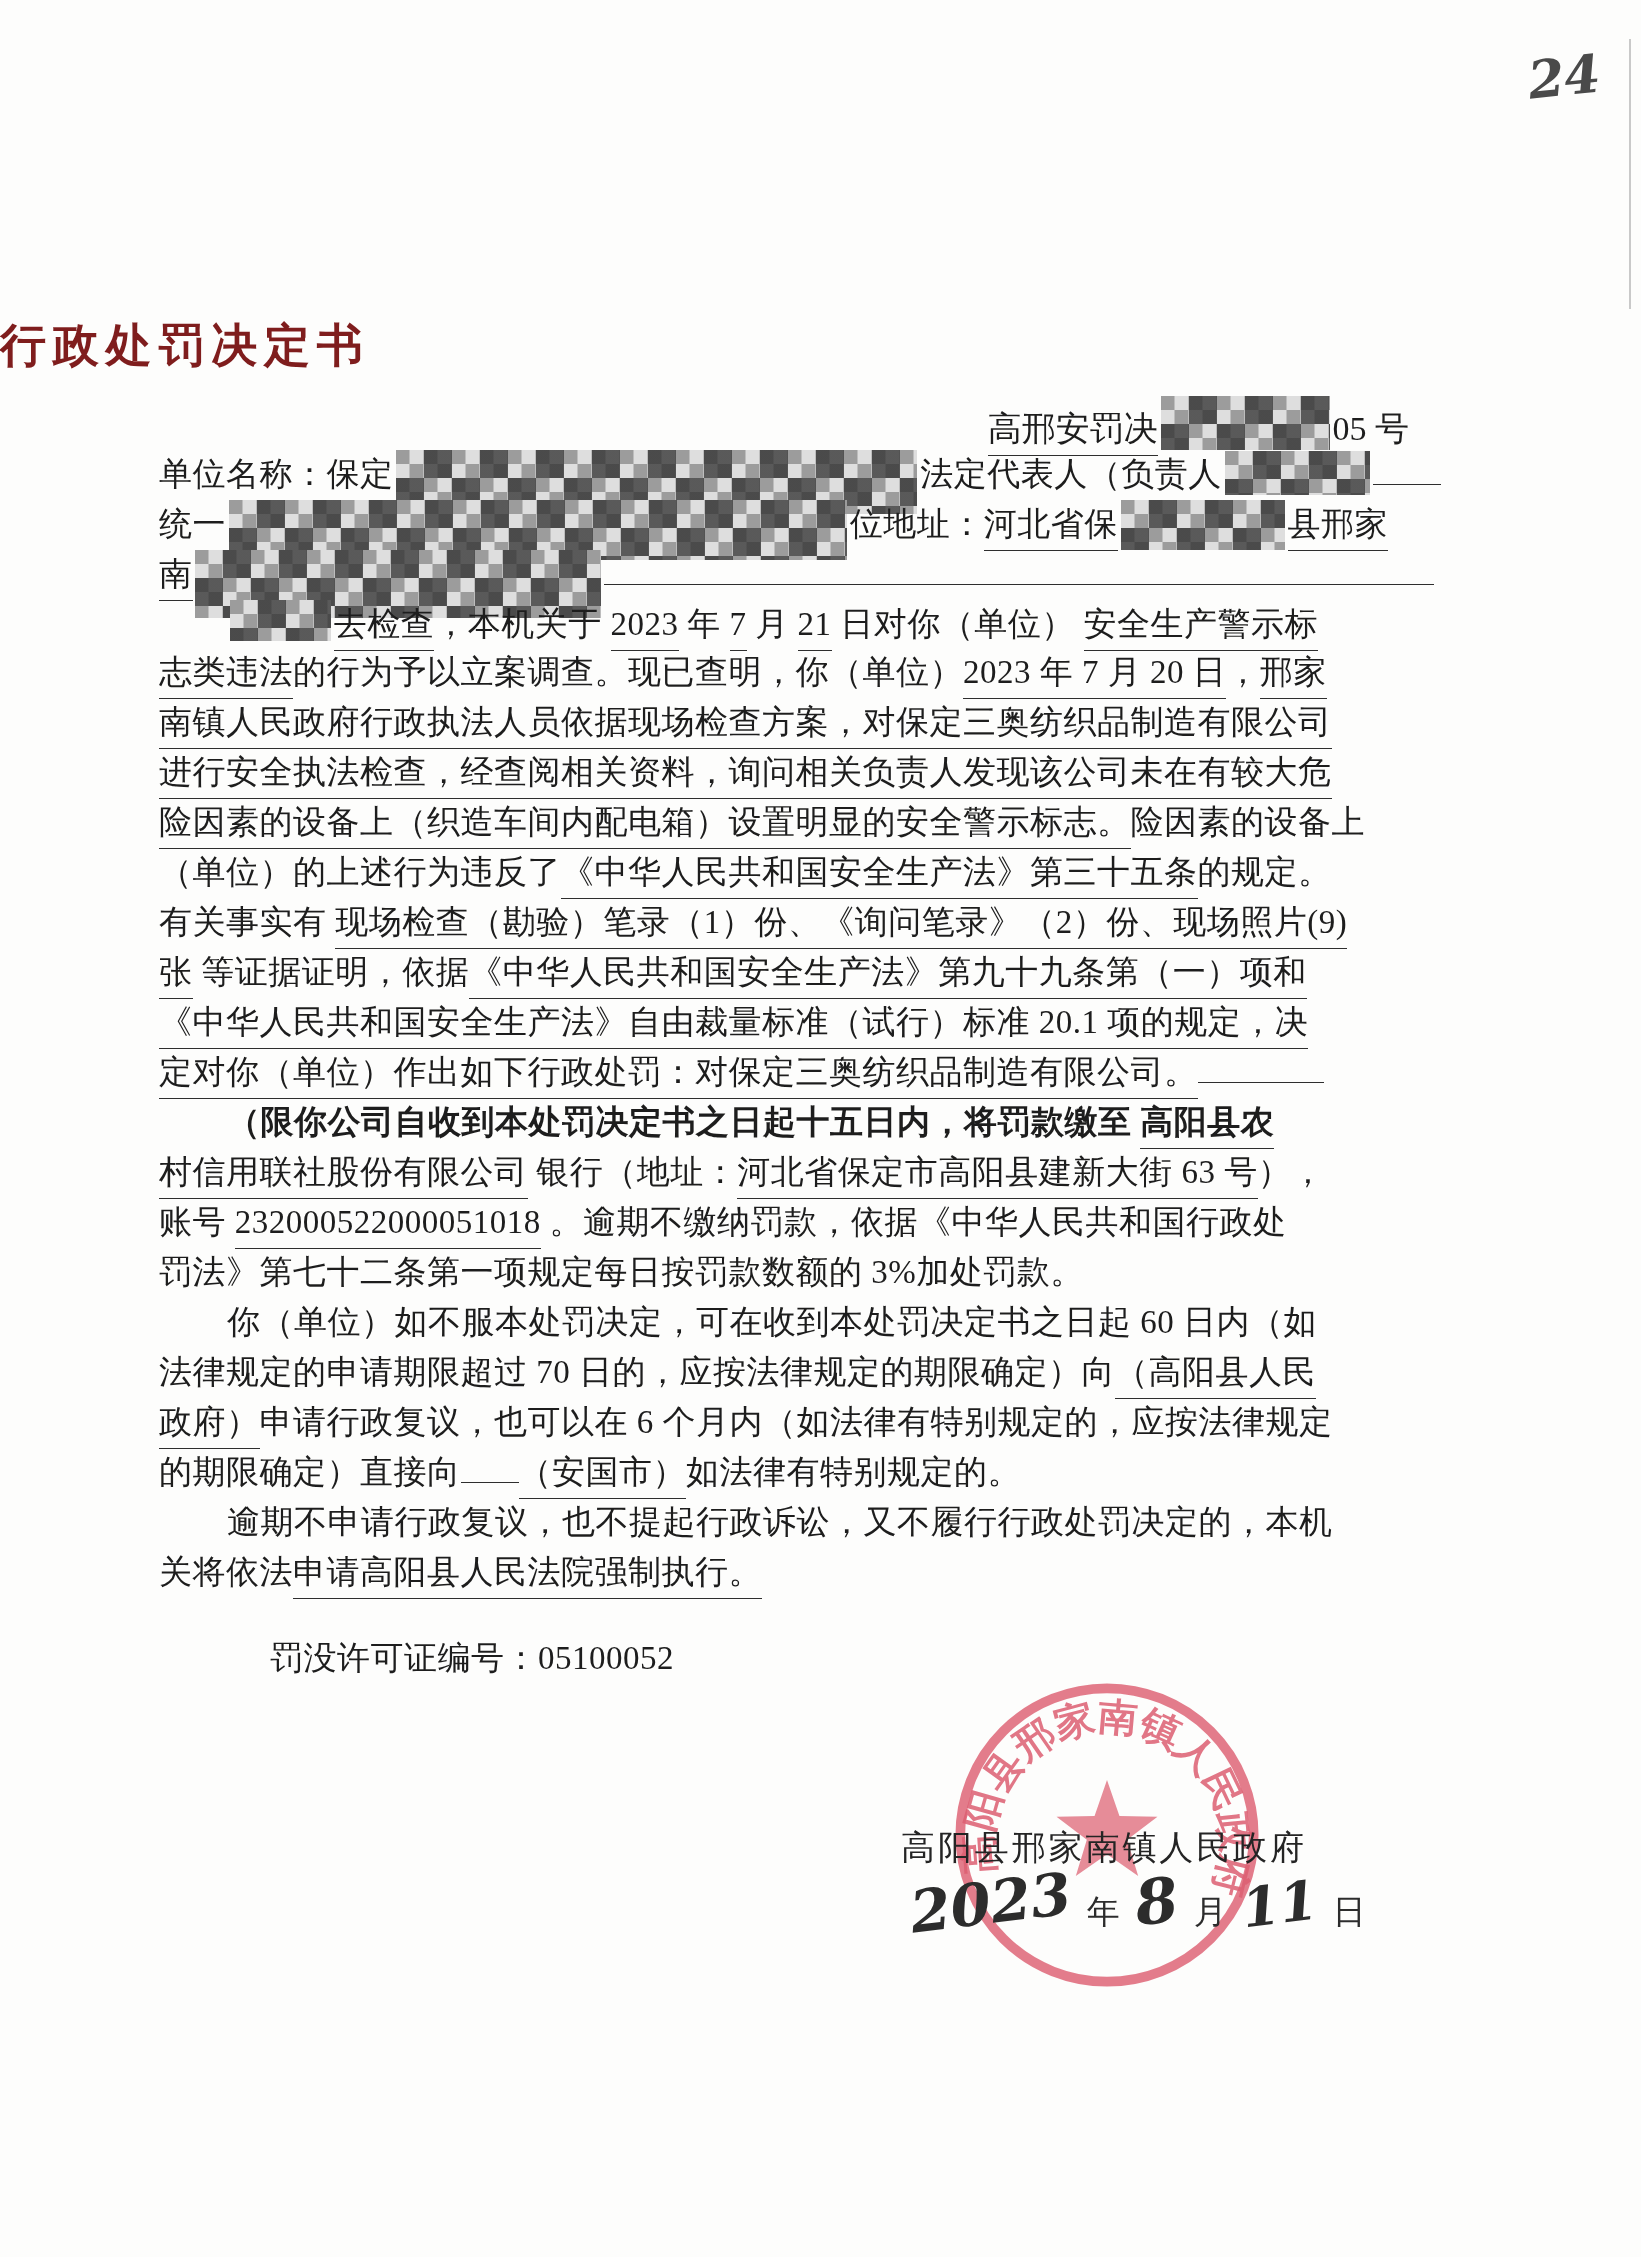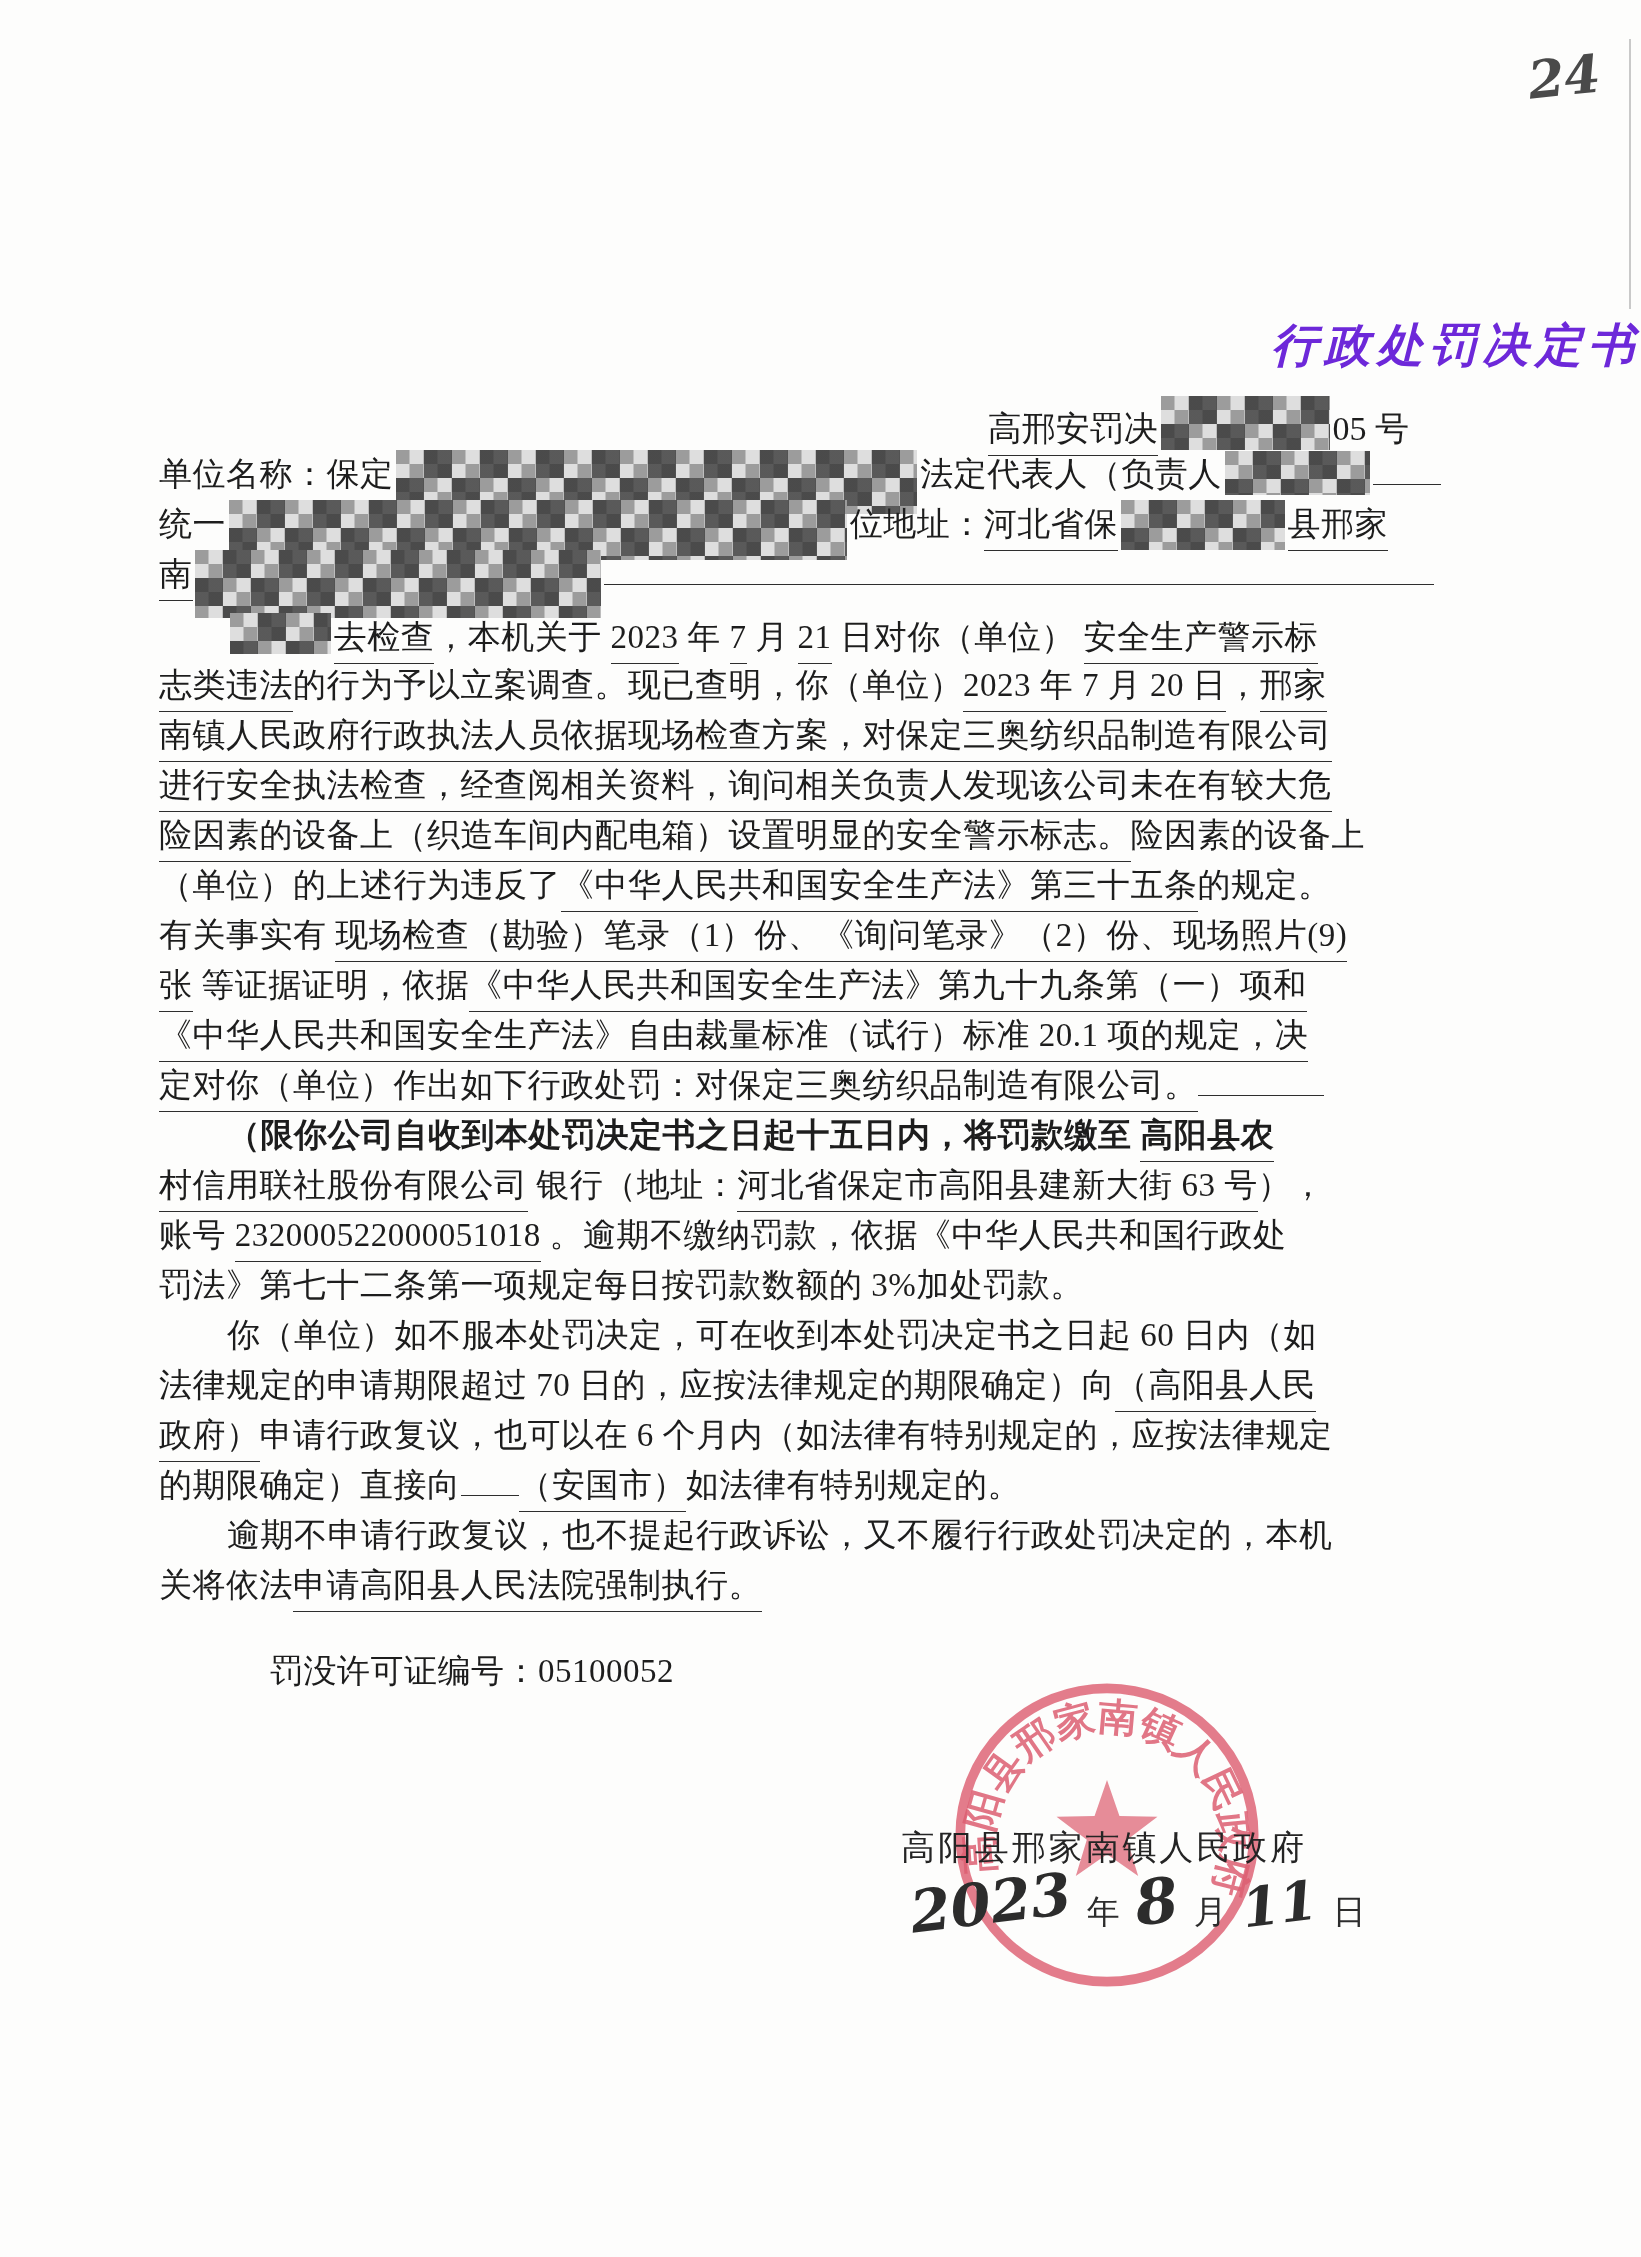--- a/index.html
+++ b/index.html
@@ -2,23 +2,23 @@
 <html><head>
 <meta charset="utf-8">
 <style>
   html,body{margin:0;padding:0;background:#e9e9e9;}
   .page{position:relative;width:1641px;height:2257px;background:#fdfdfc;overflow:hidden;
         font-family:"Liberation Serif","DejaVu Serif",serif;color:#1d1d1d;}
   .scan-edge{position:absolute;right:9.7px;top:39px;width:1.9px;height:270px;background:#c9c9c9;}
   .page-num{position:absolute;left:1528px;top:46px;font-size:52px;color:#4a4a4a;
             font-style:italic;font-weight:bold;transform:rotate(-6deg);
             font-family:"DejaVu Serif",serif;}
-  .title{position:absolute;left:0;top:315px;width:1641px;text-align:right;
+  .title{position:absolute;left:0;top:315px;width:1641px;text-align:left;
          font-family:"Liberation Sans","DejaVu Sans",sans-serif;font-weight:bold;
-         font-size:46px;letter-spacing:6.8px;color:#6d28d9;font-style:italic;}
+         font-size:46px;letter-spacing:6.8px;color:#7f1d1d;}
   .docnum{position:absolute;left:159px;top:396px;width:1250px;text-align:right;
           font-size:34px;white-space:nowrap;}
   .body-block{position:absolute;left:159px;top:450px;width:1299px;}
   .line{height:50px;line-height:44px;font-size:33px;letter-spacing:0.5px;white-space:nowrap;}
   .u{border-bottom:1.9px solid #2e2e2e;padding-bottom:8px;}
   .blank{display:inline-block;height:29px;border-bottom:1.9px solid #2e2e2e;}
   .redact{display:inline-block;width:116px;height:44px;vertical-align:-9.7px;margin:0 2.9px;
     background:
       repeating-conic-gradient(rgba(52,52,52,.78) 0% 25%, rgba(255,255,255,0) 0% 50%) 0px 0px / 56px 56px,
       repeating-conic-gradient(#9c9c9c 0% 25%, #dedede 0% 50%) 13.5px 0px / 28px 28px;}
@@ -43,21 +43,21 @@
   <div class="title">行政处罚决定书</div>
 
   <div class="docnum">
     <span class="u">高邢安罚决</span><span class="redact" style="width:169px;height:54px;"></span><span>05 号</span>
   </div>
 
   <div class="body-block">
       <div class="line"><span class="t">单位名称：</span><span class="u">保定</span><span class="redact" style="width: 521px; height: 64px; vertical-align: -29px;"></span><span class="t">法定代表人（负责人</span><span class="redact" style="width: 145px; height: 44px; vertical-align: -9.7px;"></span><span class="blank" style="width: 68px;"></span></div>
       <div class="line"><span class="t">统一</span><span class="redact" style="width: 618px; height: 60px; vertical-align: -25px;"></span><span class="t">位地址：</span><span class="u">河北省保</span><span class="redact" style="width: 164px; height: 50px; vertical-align: -15.4px;"></span><span class="u">县邢家</span></div>
       <div class="line"><span class="u">南</span><span class="redact" style="width: 406px; height: 68px; vertical-align: -33px;"></span><span class="blank" style="width: 830px;"></span></div>
-      <div class="line" style="padding-left: 68px; margin-top: 13px;"><span class="redact" style="width: 101px; height: 41px; vertical-align: -5.8px;"></span><span class="u">去检查</span><span class="t">，本机关于 </span><span class="u">2023</span><span class="t"> 年 </span><span class="u">7</span><span class="t"> 月 </span><span class="u">21</span><span class="t"> 日对你（单位） </span><span class="u">安全生产警示标</span></div>
+      <div class="line" style="padding-left: 68px;"><span class="redact" style="width: 101px; height: 41px; vertical-align: -5.8px;"></span><span class="u">去检查</span><span class="t">，本机关于 </span><span class="u">2023</span><span class="t"> 年 </span><span class="u">7</span><span class="t"> 月 </span><span class="u">21</span><span class="t"> 日对你（单位） </span><span class="u">安全生产警示标</span></div>
       <div class="line"><span class="u">志类违法</span><span class="t">的行为予以立案调查。现已查明，你（单位）</span><span class="u">2023 年 7 月 20 日</span><span class="t">，</span><span class="u">邢家</span></div>
       <div class="line"><span class="u">南镇人民政府行政执法人员依据现场检查方案，对保定三奥纺织品制造有限公司</span></div>
       <div class="line"><span class="u">进行安全执法检查，经查阅相关资料，询问相关负责人发现该公司未在有较大危</span></div>
       <div class="line"><span class="u">险因素的设备上（织造车间内配电箱）设置明显的安全警示标志。</span><span class="t">险因素的设备上</span></div>
       <div class="line"><span class="t">（单位）的上述行为违反了</span><span class="u">《中华人民共和国安全生产法》第三十五条</span><span class="t">的规定。</span></div>
       <div class="line"><span class="t">有关事实有 </span><span class="u">现场检查（勘验）笔录（1）份、《询问笔录》（2）份、现场照片(9)</span></div>
       <div class="line"><span class="u">张</span><span class="t"> 等证据证明，依据</span><span class="u">《中华人民共和国安全生产法》第九十九条第（一）项和</span></div>
       <div class="line"><span class="u">《中华人民共和国安全生产法》自由裁量标准（试行）标准 20.1 项的规定，决</span></div>
       <div class="line"><span class="u">定对你（单位）作出如下行政处罚：对保定三奥纺织品制造有限公司。</span><span class="blank" style="width: 126px;"></span></div>
       <div class="line" style="padding-left: 68px; font-weight: bold;"><span class="t">（限你公司自收到本处罚决定书之日起十五日内，将罚款缴至 </span><span class="u">高阳县农</span></div>

